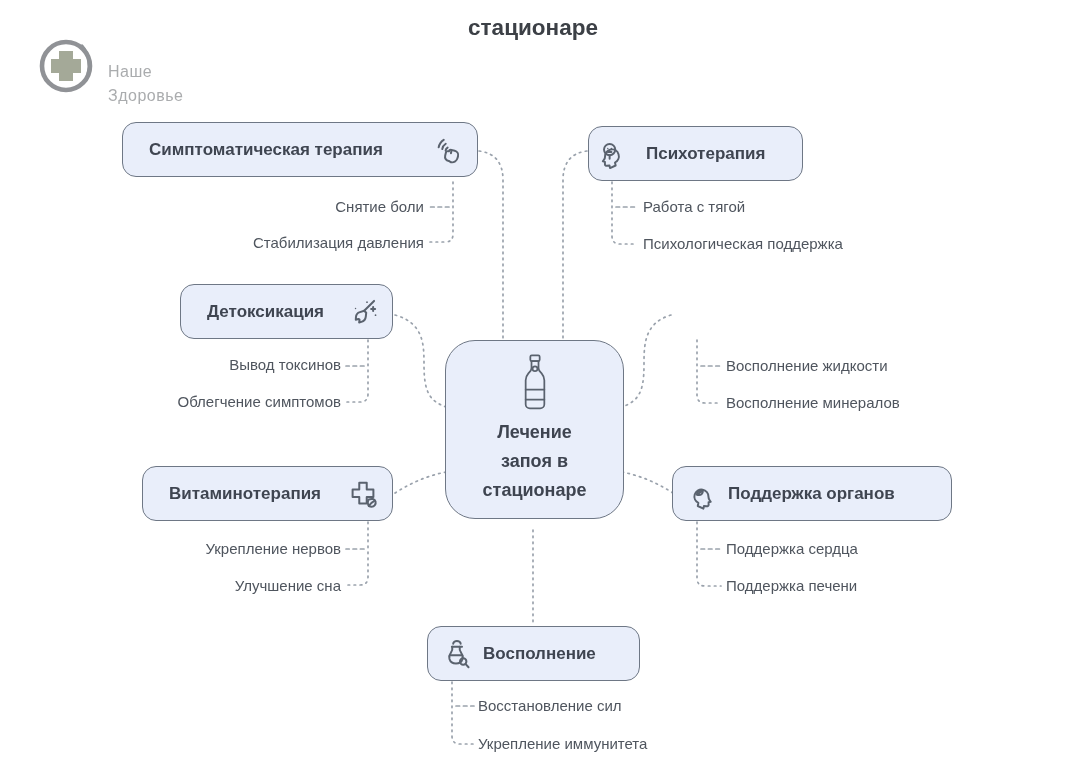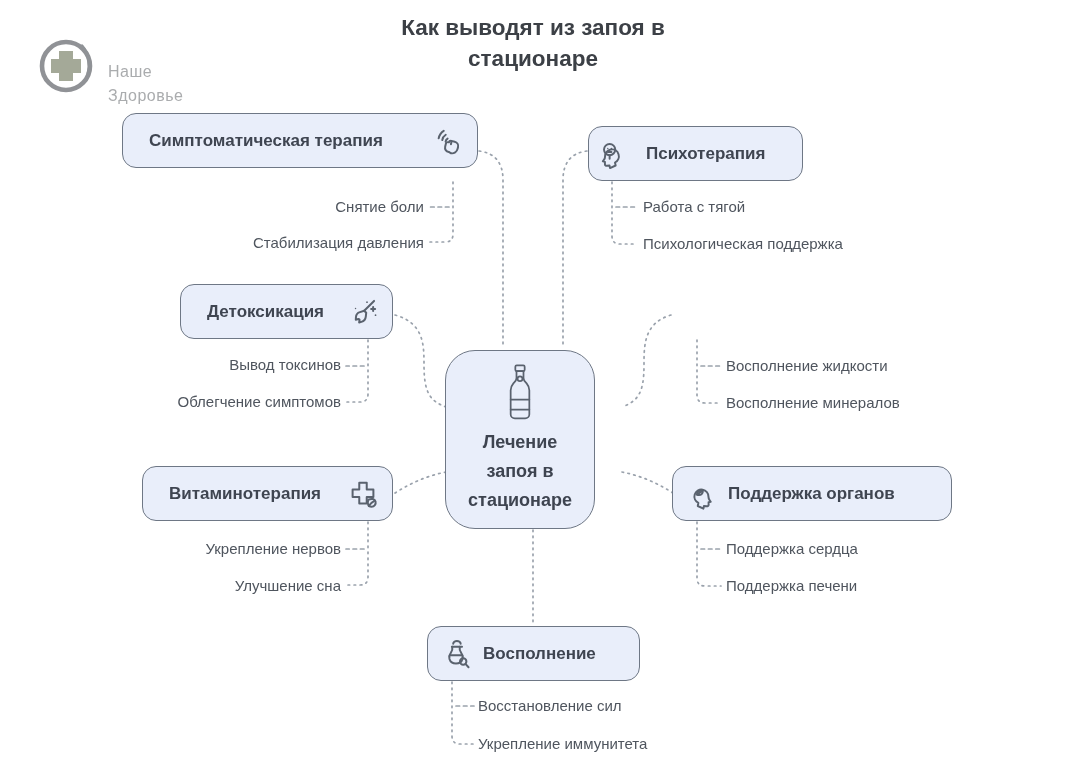--- a/index.html
+++ b/index.html
@@ -18,21 +18,21 @@
   .title{position:absolute;left:50%;top:12px;transform:translateX(-50%);margin:0;
     text-align:center;font-size:22.5px;line-height:31px;font-weight:bold;color:#3c4046;z-index:2;white-space:nowrap;}
 
   .box{position:absolute;display:flex;align-items:center;box-sizing:border-box;z-index:2;
     background:#e9eefa;border:1.6px solid #6e7785;border-radius:14px;height:55px;}
   .box .btitle{font-weight:bold;font-size:17px;color:#3f4551;white-space:nowrap;}
   .box.lft{justify-content:space-between;padding:0 13px 0 26px;}
   .box.rgt{justify-content:flex-start;gap:11px;padding:0 13px 0 12px;}
   .bicon{flex:0 0 auto;}
 
-  .central{position:absolute;left:445px;top:350px;width:150px;height:179px;box-sizing:border-box;z-index:2;
+  .central{position:absolute;left:445px;top:340px;width:179px;height:179px;box-sizing:border-box;z-index:2;
     background:#e9eefa;border:1.7px solid #6e7785;border-radius:30px;
     display:flex;flex-direction:column;align-items:center;padding-top:13px;}
   .central .clabel{margin-top:8px;text-align:center;font-weight:bold;font-size:18px;line-height:29px;color:#3e4450;}
 
   .sub{position:absolute;font-size:15px;color:#4f555e;white-space:nowrap;z-index:2;}
   .sub.ra{text-align:right;}
   .ic{stroke:#5a626e;fill:none;stroke-width:1.5;stroke-linecap:round;stroke-linejoin:round;}
 </style>
 </head>
 <body>
@@ -77,39 +77,38 @@
       <path d="M48 12 A29.5 29.5 0 0 1 54 40" fill="none" stroke="#8f9296" stroke-width="3.2" stroke-linecap="round"></path>
       <path d="M25 17 h14 v8 h8 v14 h-8 v8 h-14 v-8 h-8 v-14 h8 z" fill="#a4a998" stroke="none"></path>
     </svg>
     <div class="logo-text">
       <div>Наше</div>
       <div>Здоровье</div>
     </div>
   </div>
 
   <h1 class="title">
-    <div>Как выводят из запоя в</div>
     <div>стационаре</div>
   </h1>
 
   <div class="central">
     <svg class="ic" width="34" height="56" viewBox="0 0 28 48">
       <rect x="10" y="1.2" width="8" height="5" rx="1.2"></rect>
       <path d="M11 6.2 v5.8 c0 2.2 -1.6 3.4 -2.8 4.8 C6.9 18.3 6 20 6 22.5 V43 c0 2 1.6 3.5 3.6 3.5 h8.8 c2 0 3.6 -1.5 3.6 -3.5 V22.5 c0 -2.5 -.9 -4.2 -2.2 -5.7 C18.6 15.4 17 14.2 17 12 V6.2 z"></path>
       <circle cx="14" cy="12.6" r="2.1"></circle>
       <path d="M6 30.5 H22 M6 39 H22"></path>
     </svg>
     <div class="clabel">
       <div>Лечение</div>
       <div>запоя в</div>
       <div>стационаре</div>
     </div>
   </div>
 
-  <div class="box lft" style="left:122px;top:113px;width:356px;">
+  <div class="box lft" style="left:122px;top:122px;width:356px;">
     <span class="btitle">Симптоматическая терапия</span>
     <svg class="ic bicon" width="32" height="32" viewBox="0 0 24 24">
       <path d="M5 10 A8.6 8.6 0 0 1 8.8 4.4"></path>
       <path d="M7.7 11.3 A5.7 5.7 0 0 1 10.3 7.3"></path>
       <path d="M10.2 12.5 A3 3 0 0 1 11.7 10.2"></path>
       <path d="M12.6 20.2 c-2.1-.4-3.2-2-2.7-4 l.5-2.1 c.2-.9 1.1-1.4 2-1.2 l.3.1 c.2-.8 1-1.3 1.9-1.1 l2.4.6 c1.9.5 3 2.3 2.5 4.2 l-.3 1.2 c-.6 2.3-2.7 3.7-4.9 3.3 z"></path>
       <path d="M14.6 12.6 l-.4 1.8"></path>
     </svg>
   </div>
   <div class="sub ra" style="right:642px;top:198px;">Снятие боли</div>

